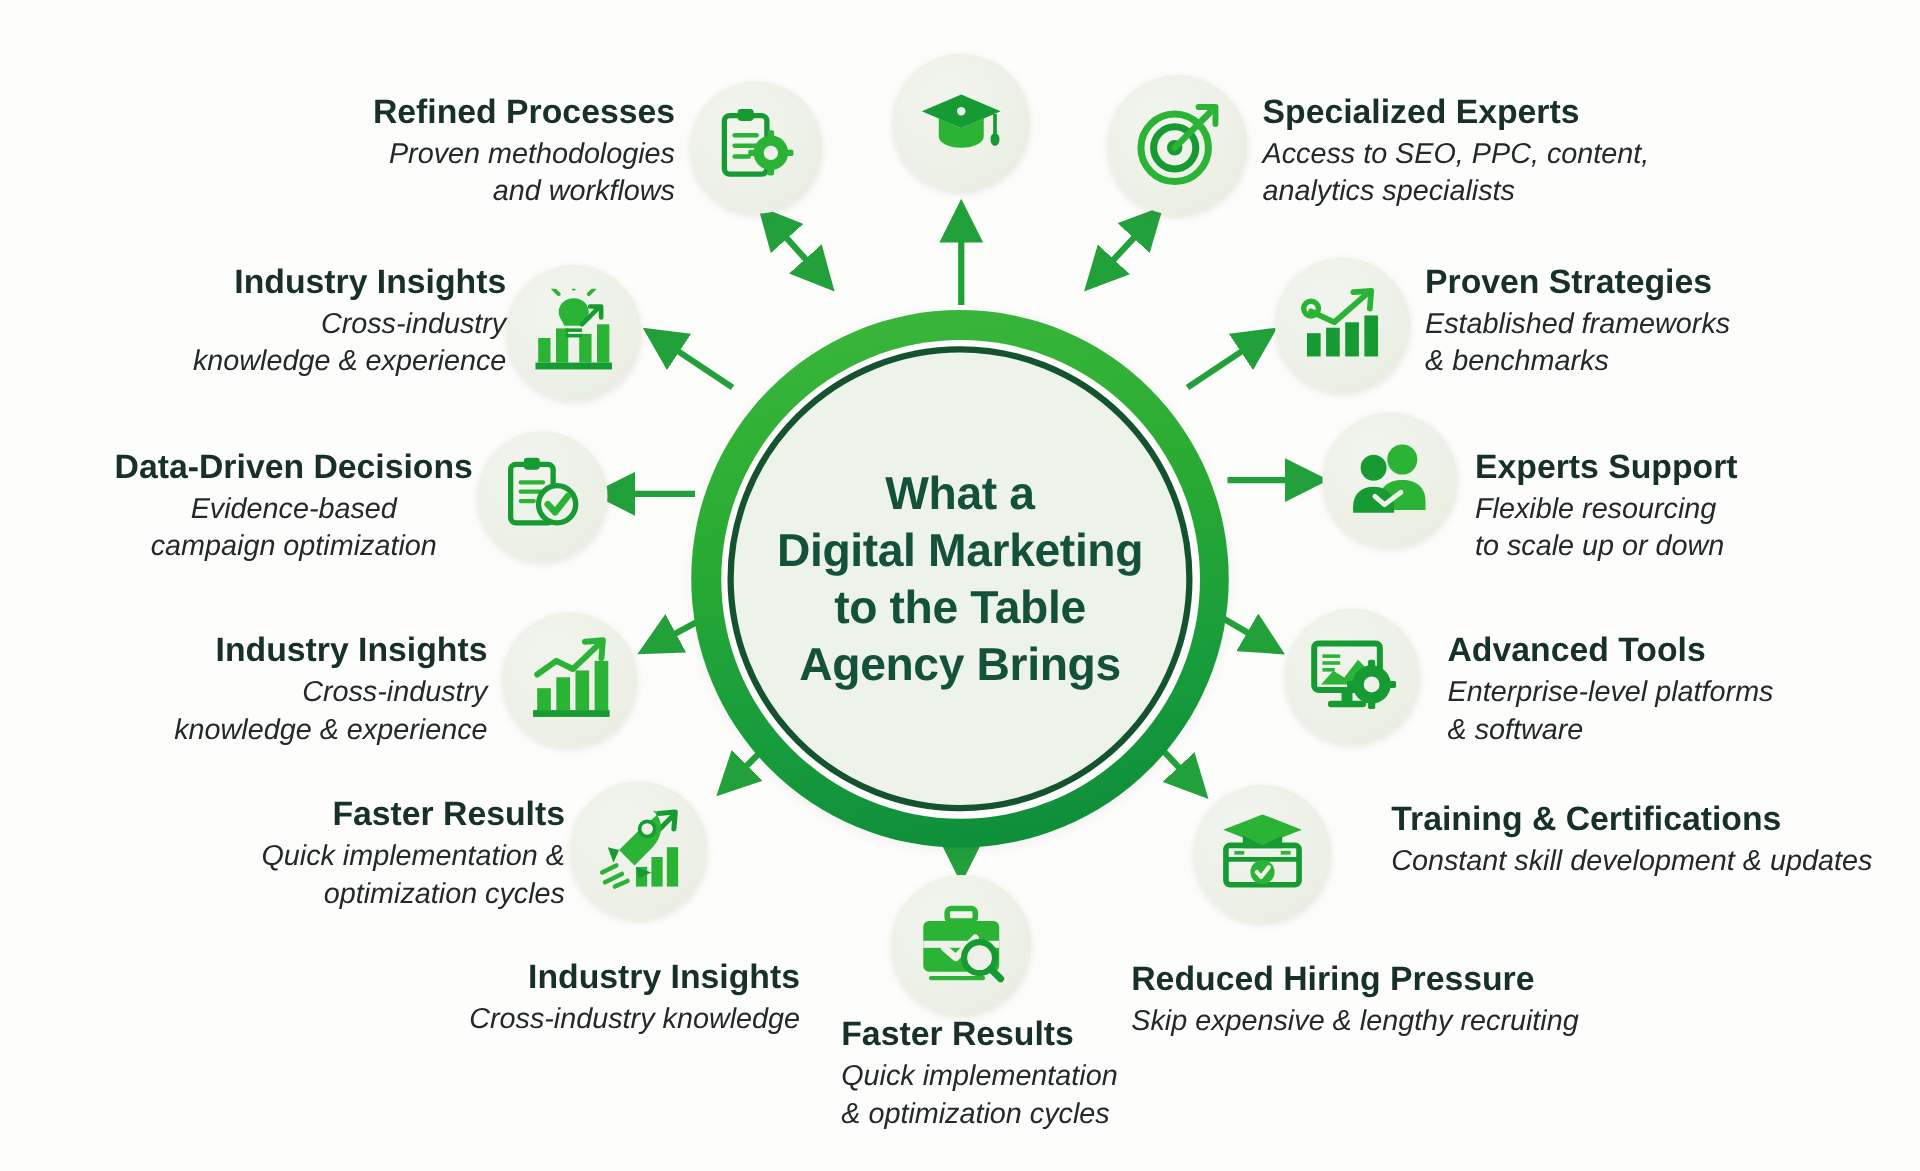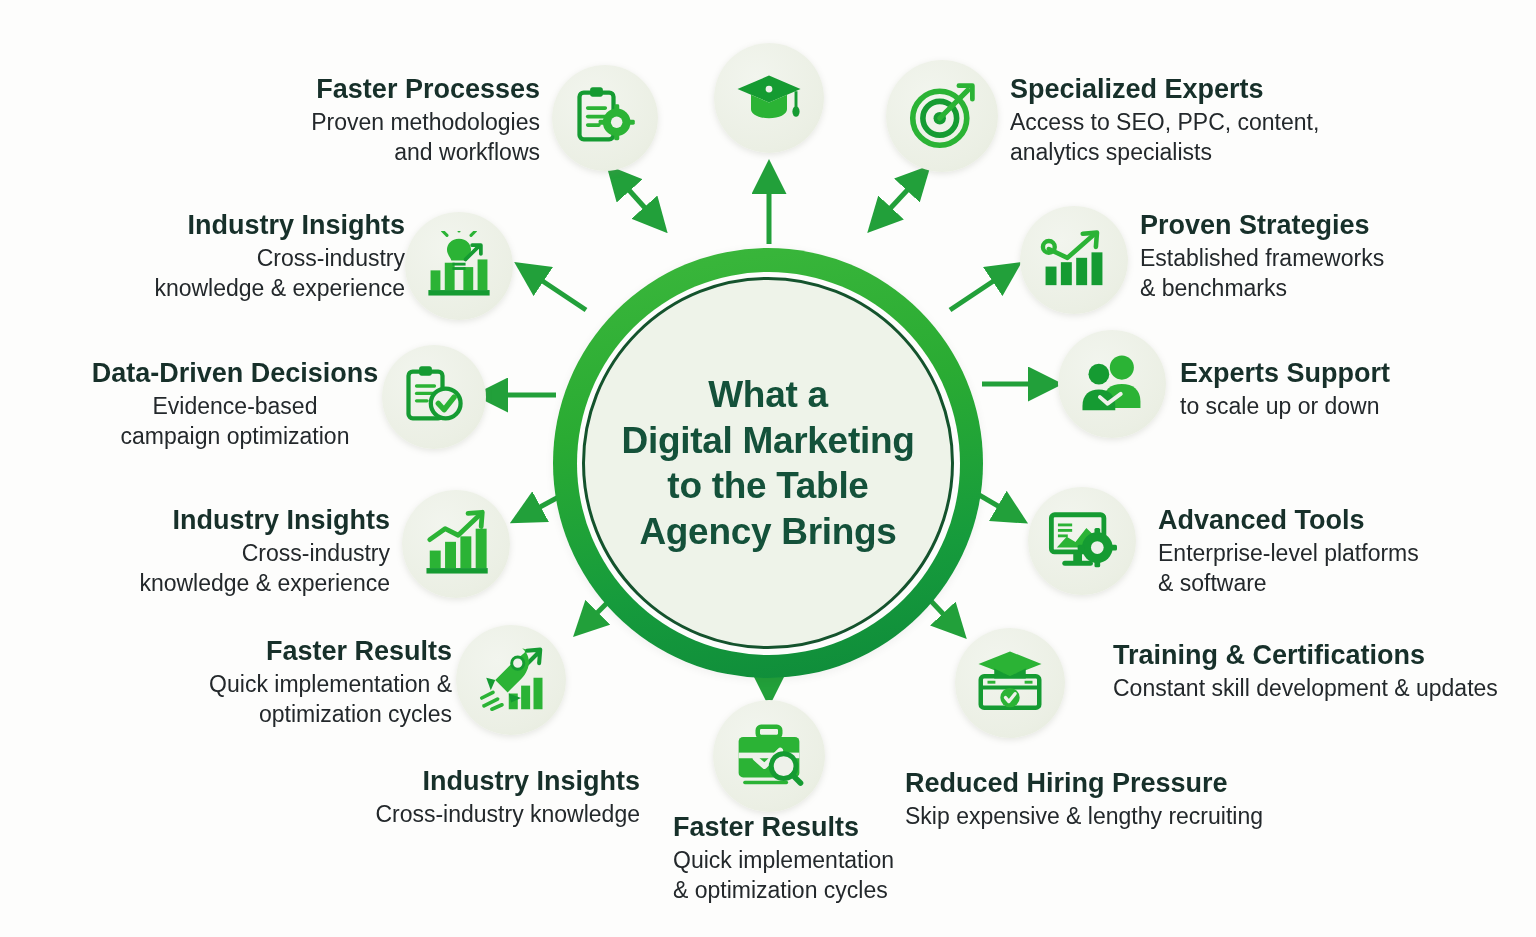--- a/index.html
+++ b/index.html
@@ -43,21 +43,21 @@
     border-radius: 50%;
     background: #fdfdfc;
     display: flex;
     align-items: center;
     justify-content: center;
   }
   .hub-ring3 {
     width: 372px;
     height: 372px;
     border-radius: 50%;
-    border: 3px solid #14532d;
+    border: 5px solid #14532d;
     background: #eef3e9;
     display: flex;
     align-items: center;
     justify-content: center;
     box-sizing: border-box;
   }
   .hub-text {
     text-align: center;
     color: #14513a;
     font-weight: bold;
@@ -88,21 +88,21 @@
     font-size: 27px;
     line-height: 1.12;
     white-space: nowrap;
   }
   .node-text .desc {
     color: #23282b;
     font-size: 23px;
     line-height: 1.28;
     margin-top: 4px;
   }
-  .node-text .desc div { white-space: nowrap; }
+  .node-text .desc div { white-space: nowrap; font-style: italic; }
   .ta-right { text-align: right; }
   .ta-left  { text-align: left;  }
 </style>
 </head>
 <body>
 
 <div id="canvas">
 
   <svg id="arrow-layer" viewBox="0 0 1536 937">
     <defs>
@@ -360,21 +360,21 @@
         <rect x="5" y="29" width="54" height="5" fill="#eef1ea"></rect>
         <path d="M20 34 L28 41 L42 27" stroke="#eef1ea" stroke-width="5" fill="none" stroke-linecap="round" stroke-linejoin="round"></path>
         <circle cx="45" cy="41" r="11" fill="#eef1ea" stroke="#159b32" stroke-width="4.4"></circle>
         <line x1="53" y1="49" x2="60" y2="56" stroke="#159b32" stroke-width="5" stroke-linecap="round"></line>
         <rect x="9" y="54" width="40" height="3" rx="1.5" fill="#2bb335"></rect>
       </svg>
     </span>
   </div>
 
   <div class="node-text ta-right" style="left:240px;top:74px;width:300px;">
-    <div class="title">Faster Processes</div>
+    <div class="title">Refined Processes</div>
     <div class="desc">
       <div>Proven methodologies</div>
       <div>and workflows</div>
     </div>
   </div>
 
   <div class="node-text ta-left" style="left:1010px;top:74px;width:360px;">
     <div class="title">Specialized Experts</div>
     <div class="desc">
       <div>Access to SEO, PPC, content,</div>
@@ -402,20 +402,21 @@
     <div class="title">Data-Driven Decisions</div>
     <div class="desc">
       <div>Evidence-based</div>
       <div>campaign optimization</div>
     </div>
   </div>
 
   <div class="node-text ta-left" style="left:1180px;top:358px;width:330px;">
     <div class="title">Experts Support</div>
     <div class="desc">
+      <div>Flexible resourcing</div>
       <div>to scale up or down</div>
     </div>
   </div>
 
   <div class="node-text ta-right" style="left:90px;top:505px;width:300px;">
     <div class="title">Industry Insights</div>
     <div class="desc">
       <div>Cross-industry</div>
       <div>knowledge &amp; experience</div>
     </div>

